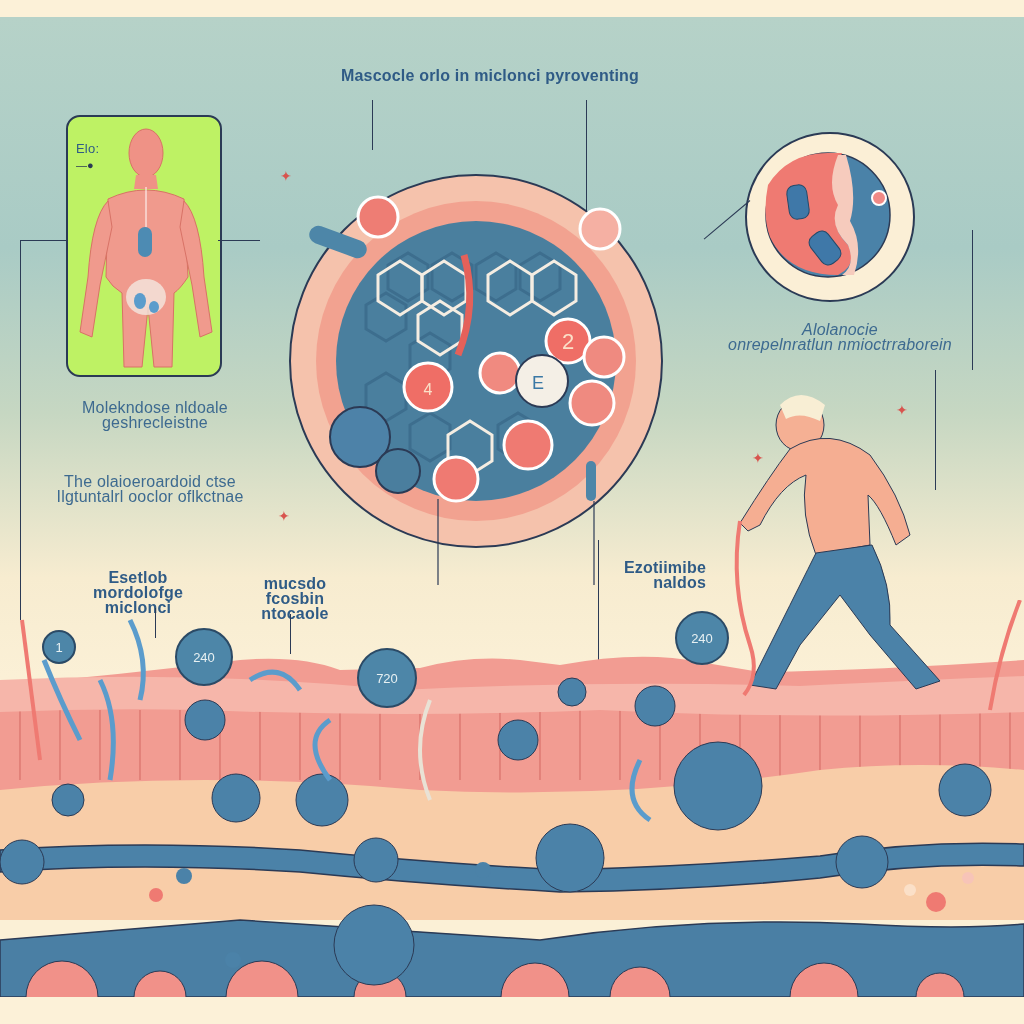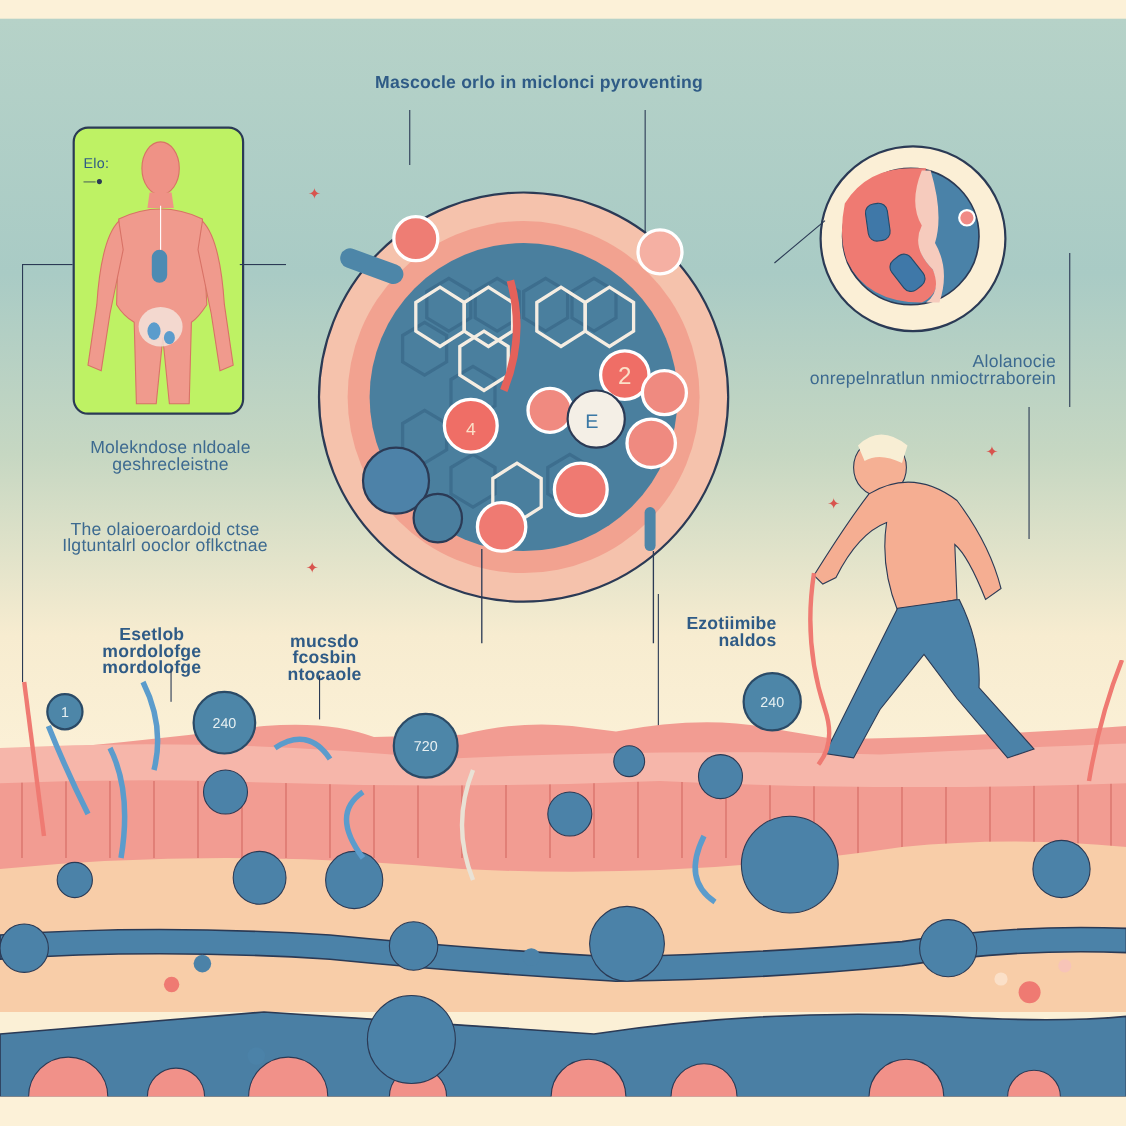--- a/index.html
+++ b/index.html
@@ -109,30 +109,30 @@
   <circle cx="92" cy="92" r="84" fill="#fbefd6" stroke="#2b3a55" stroke-width="2"></circle>
   <circle cx="90" cy="90" r="62" fill="#4a82a8" stroke="#2b3a55" stroke-width="1.5"></circle>
   <path d="M90 28 Q50 28 30 60 Q24 90 32 112 Q50 150 100 150 Q120 140 110 120 Q90 100 102 80 Q96 50 104 28 Z" fill="#ef7a72"></path>
   <path d="M100 30 Q88 60 100 80 Q90 100 110 120 Q118 140 104 150 L116 150 Q126 120 112 96 Q120 70 108 30 Z" fill="#f6cbbd"></path>
   <rect x="50" y="60" width="20" height="34" rx="8" fill="#3f78a8" stroke="#234a6a" transform="rotate(-8 60 77)"></rect>
   <rect x="76" y="106" width="22" height="34" rx="8" fill="#3f78a8" stroke="#234a6a" transform="rotate(-38 87 123)"></rect>
   <circle cx="141" cy="73" r="7" fill="#f08a86" stroke="#fff" stroke-width="2"></circle>
 </svg>
 <div class="abs leader" style="left:690px;top:200px;width:60px;height:1px;transform:rotate(-40deg);transform-origin:right;"></div>
 
-<div class="abs label light" style="left:720px;top:322px;width:240px;text-align:right;">
+<div class="abs label light" style="left:720px;top:322px;width:240px;text-align:center;font-style:italic;">
   <div>Alolanocie</div>
   <div>onrepelnratlun nmioctrraborein</div>
 </div>
 <div class="abs leader" style="left:972px;top:230px;width:1px;height:140px;"></div>
 <div class="abs leader" style="left:935px;top:370px;width:1px;height:120px;"></div>
 
 <div class="abs label" style="left:78px;top:570px;width:120px;">
   <div>Esetlob mordolofge</div>
-  <div class="light">mordolofge</div>
+  <div class="light">miclonci</div>
 </div>
 <div class="abs label" style="left:240px;top:576px;width:110px;">
   <div>mucsdo fcosbin</div>
   <div class="light">ntocaole</div>
 </div>
 <div class="abs label" style="left:606px;top:560px;width:100px;text-align:right;">
   <div>Ezotiimibe</div>
   <div class="light">naldos</div>
 </div>
 <div class="abs leader" style="left:155px;top:608px;width:1px;height:30px;"></div>

